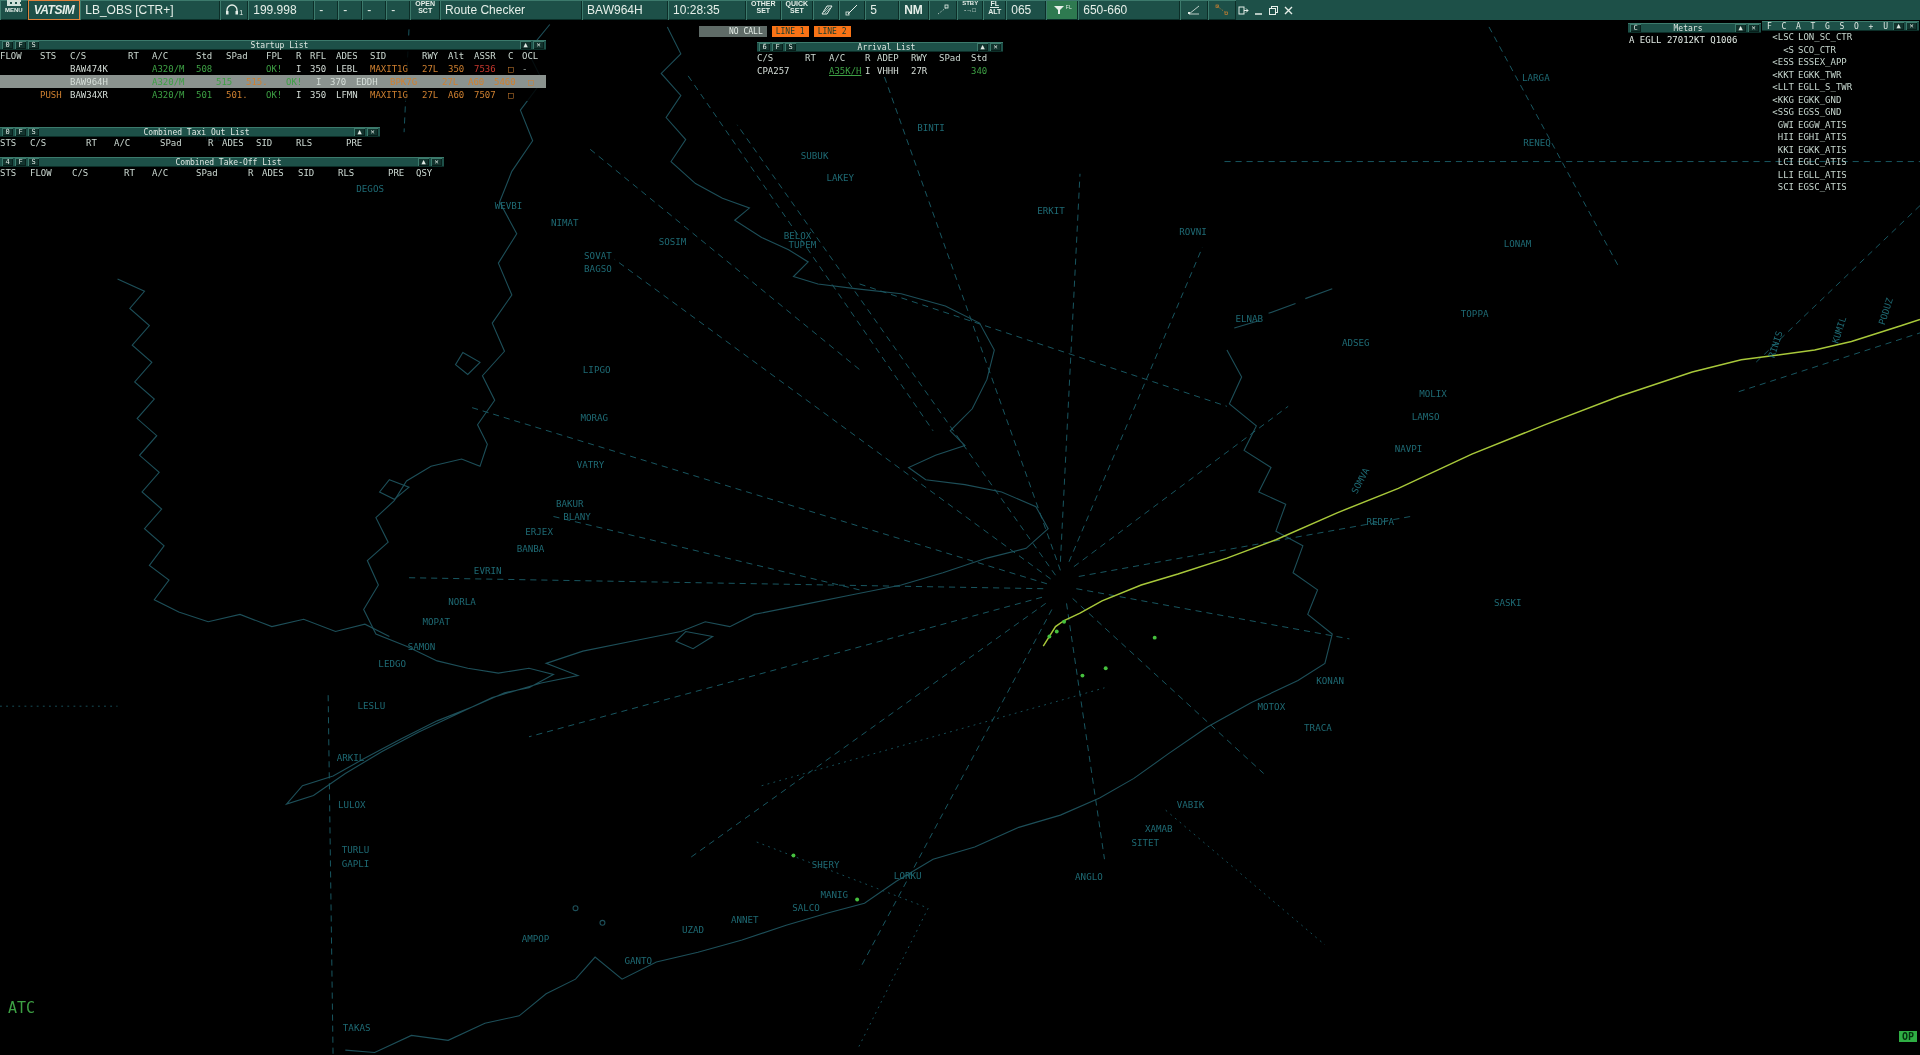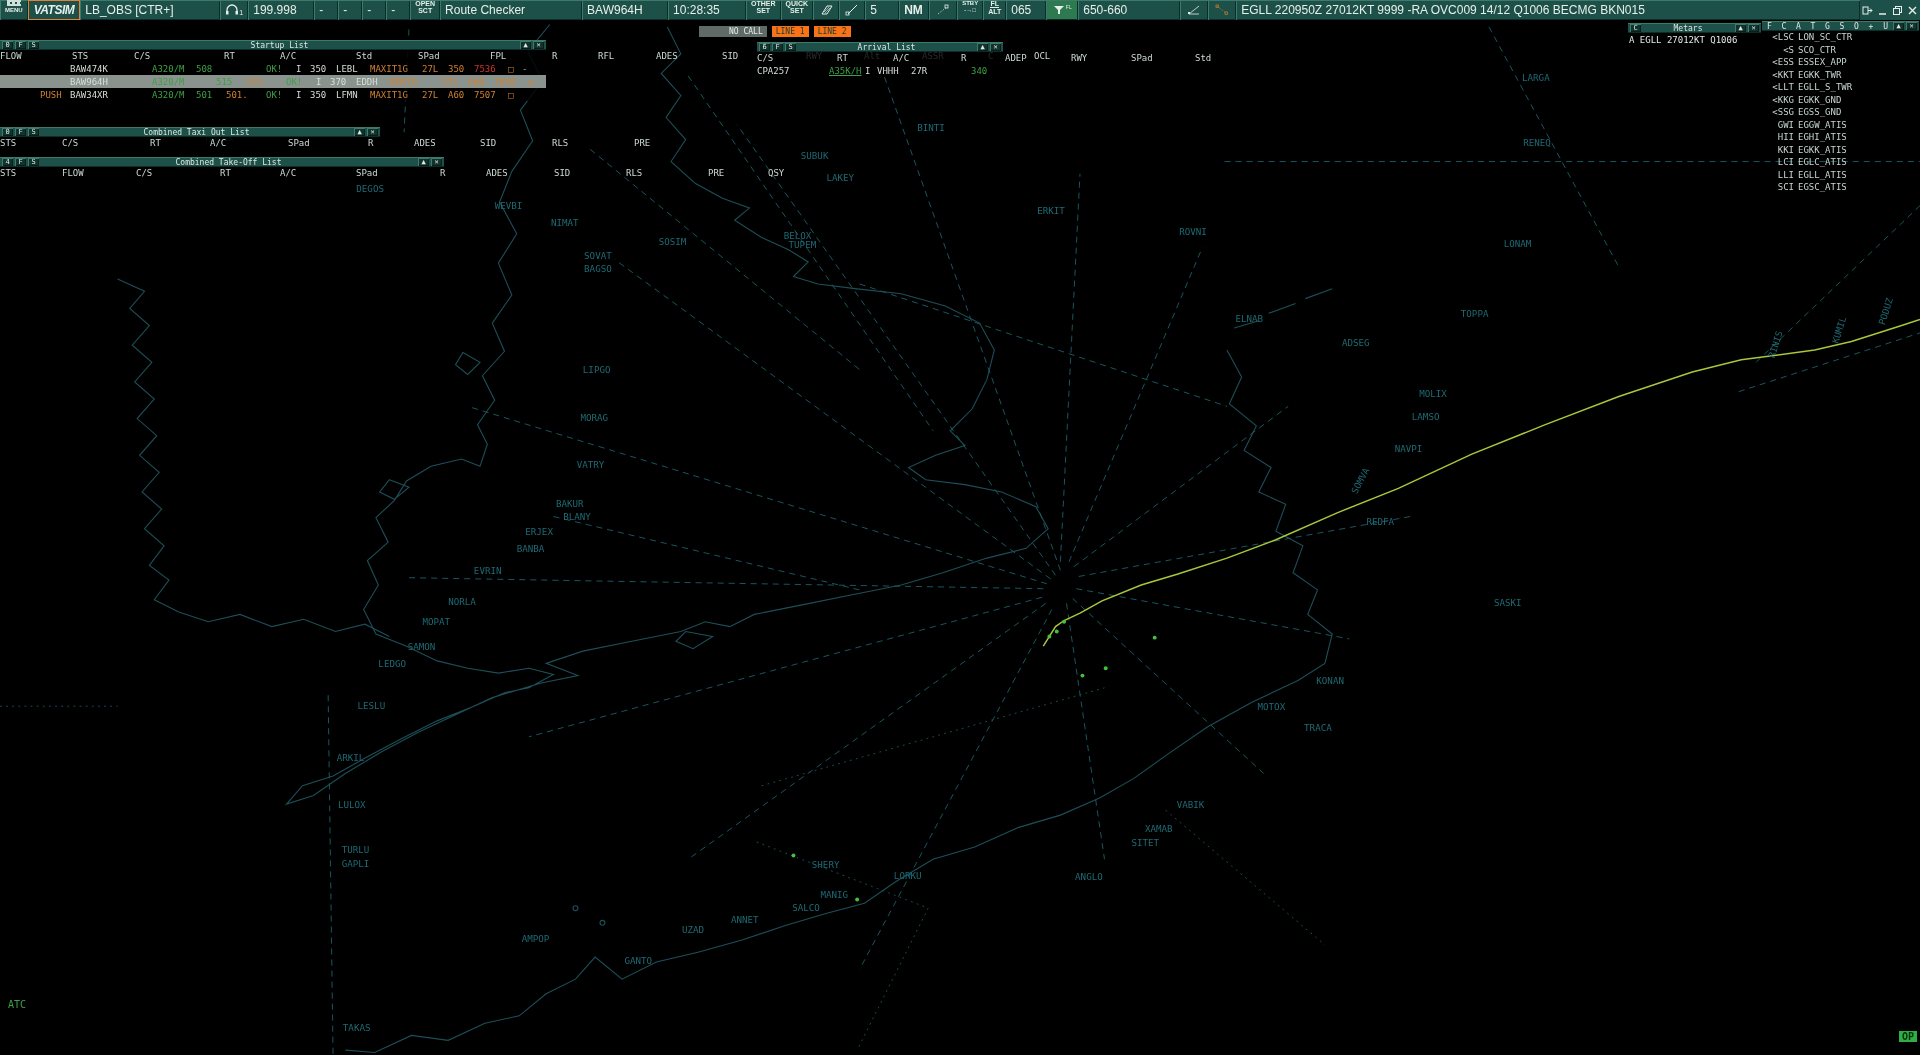--- a/index.html
+++ b/index.html
@@ -25,37 +25,37 @@
   .qbtn{height:11px;display:flex;align-items:center;justify-content:center;padding:0 4px;}
   #nocall-btn{background:#5f6b67;color:#e6efe9;padding-left:30px;}
   .litebtn{background:#f97316;color:#123b31;}
   
   .eswin{position:absolute;z-index:30;font-size:9px;}
   .title{height:10px;background:#1d5048;display:flex;align-items:center;gap:2px;padding:0 2px;
          color:#dfe8e3;font-size:8px;box-shadow:inset 0 1px 0 #3c7a6c, inset 0 -1px 0 #0c2e28;}
   .title .cap{flex:1;text-align:center;font-size:8px;}
   .tbtn{min-width:9px;height:8px;display:flex;align-items:center;justify-content:center;font-size:7px;
         background:#12332d;box-shadow:inset 1px 1px 0 #3c7a6c, inset -1px -1px 0 #081f1b;color:#dfe8e3;padding:0 1px;}
-  .lh{display:flex;height:12px;align-items:center;background:rgba(0,0,0,.82);color:#ccd9d2;gap:32px;}
+  .lh{display:flex;height:12px;align-items:center;background:rgba(0,0,0,.82);color:#ccd9d2;}
   .lh span{flex:none;overflow:hidden;}
   .lb{background:rgba(0,0,0,.82);}
   .lrow{display:flex;height:13px;align-items:center;}
   .lrow.sel{background:#8b938f;}
   .lrow span{flex:none;overflow:hidden;}
   .w{color:#d6dfd9}.g{color:#3da044}.o{color:#cf8030}.r{color:#c9382e}.y{color:#9aa5a0}
   
   #controller-list{position:absolute;left:1762px;top:21px;width:157px;z-index:30;}
   #ctl-letters{display:flex;flex:1;justify-content:space-between;padding:0 3px;}
   .crow{display:flex;height:12.5px;align-items:center;color:#c6d6ce;font-size:9px;}
   .cpfx{width:32px;text-align:right;margin-right:4px;}
   
   #metar-win{left:1628px;top:23px;width:133px;}
   #metar-entry{color:#dfe8e2;font-size:9px;padding:2px 1px 1px 1px;background:transparent;}
   
-  #atc-label{position:absolute;left:8px;top:999px;color:#3da044;font-size:10px;z-index:30;}
+  #atc-label{position:absolute;left:8px;top:999px;color:#3da044;font-size:15px;z-index:30;}
   #op-badge{position:absolute;right:3px;top:1031px;background:#2fae44;color:#04320e;
             font-size:10px;font-weight:bold;padding:0 3px;z-index:30;}
   
   #map{position:absolute;left:0;top:0;z-index:1;}
   .coast{fill:none;stroke:#1d4f59;stroke-width:.9;}
   .awy{fill:none;stroke:#195862;stroke-width:.8;stroke-dasharray:5 4;}
   .dot{fill:none;stroke:#17505a;stroke-width:.8;stroke-dasharray:1.5 3.5;}
   #wpt-layer text{fill:#1e6a74;font-family:"DejaVu Sans Mono",monospace;font-size:7.5px;}
   #dot-layer circle{fill:#46c13e;}
   #route{fill:none;stroke:#a8c83a;stroke-width:1.2;}
@@ -288,23 +288,20 @@
       <path d="M2,10 l0,-2" stroke="#e6efe9" stroke-width="2"></path>
     </svg>
   </div>
   <div class="tb ico" style="width:18px">
     <svg width="14" height="12" viewBox="0 0 14 12">
       <path d="M2,2 L11,9" stroke="#cf8030" stroke-width=".7" stroke-dasharray="1.5 1.5"></path>
       <rect x="1" y="1" width="2.5" height="2.5" fill="none" stroke="#cf8030" stroke-width=".7"></rect>
       <rect x="10" y="8" width="2.5" height="2.5" fill="none" stroke="#cf8030" stroke-width=".7"></rect>
     </svg>
   </div>
-  <div class="tb grow">
-    <span>EGLL 220950Z 27012KT 9999 -RA OVC009 14/12 Q1006 BECMG BKN015</span>
-  </div>
   <div class="tb wb">
     <svg width="11" height="11" viewBox="0 0 11 11">
       <rect x="1" y="2" width="5" height="7" fill="none" stroke="#e6efe9" stroke-width="1"></rect>
       <path d="M6,5.5 h4 M8,3.5 l2,2 -2,2" stroke="#e6efe9" stroke-width="1" fill="none"></path>
     </svg>
   </div>
   <div class="tb wb">
     <svg width="11" height="11" viewBox="0 0 11 11">
       <path d="M2,9 h7" stroke="#e6efe9" stroke-width="1.5"></path>
     </svg>
@@ -390,21 +387,21 @@
         <span class="g" style="width: 44px;">A320/M</span>
         <span class="g" style="width: 30px; margin-left: 20px;">515</span>
         <span class="o" style="width: 40px;">515.</span>
         <span class="g" style="width: 30px;">OK!</span>
         <span class="w" style="width: 14px;">I</span>
         <span class="w" style="width: 26px;">370</span>
         <span class="w" style="width: 34px;">EDDH</span>
         <span class="o" style="width: 52px;">BPK7G</span>
         <span class="o" style="width: 26px;">27L</span>
         <span class="o" style="width: 26px;">A60</span>
-        <span class="o" style="width: 34px;">7650</span>
+        <span class="o" style="width: 34px;">5460</span>
         <span class="o" style="width: 14px;">□</span>
         <span class="w" style="width: 22px;"></span>
       </div>
       <div class="lrow">
         <span class="w" style="width: 40px;"></span>
         <span class="o" style="width: 30px;">PUSH</span>
         <span class="w" style="width: 58px;">BAW34XR</span>
         <span class="w" style="width: 24px;"></span>
         <span class="g" style="width: 44px;">A320/M</span>
         <span class="g" style="width: 30px;">501</span>

